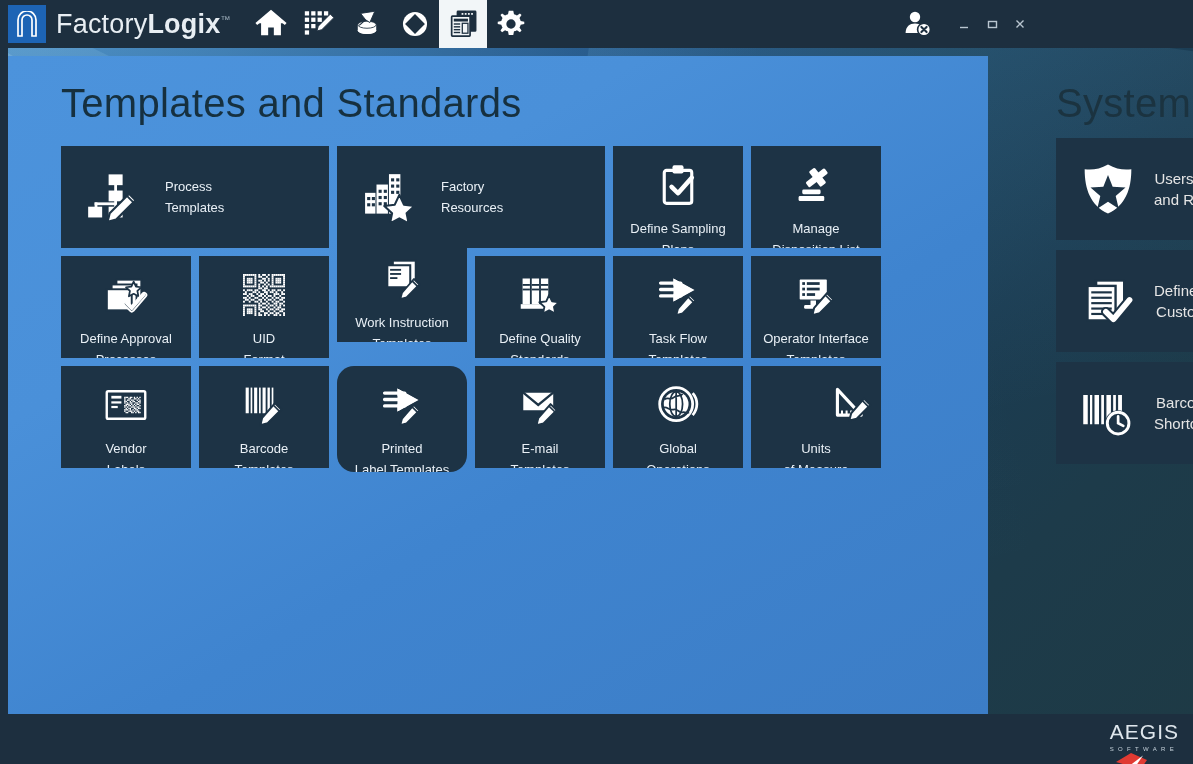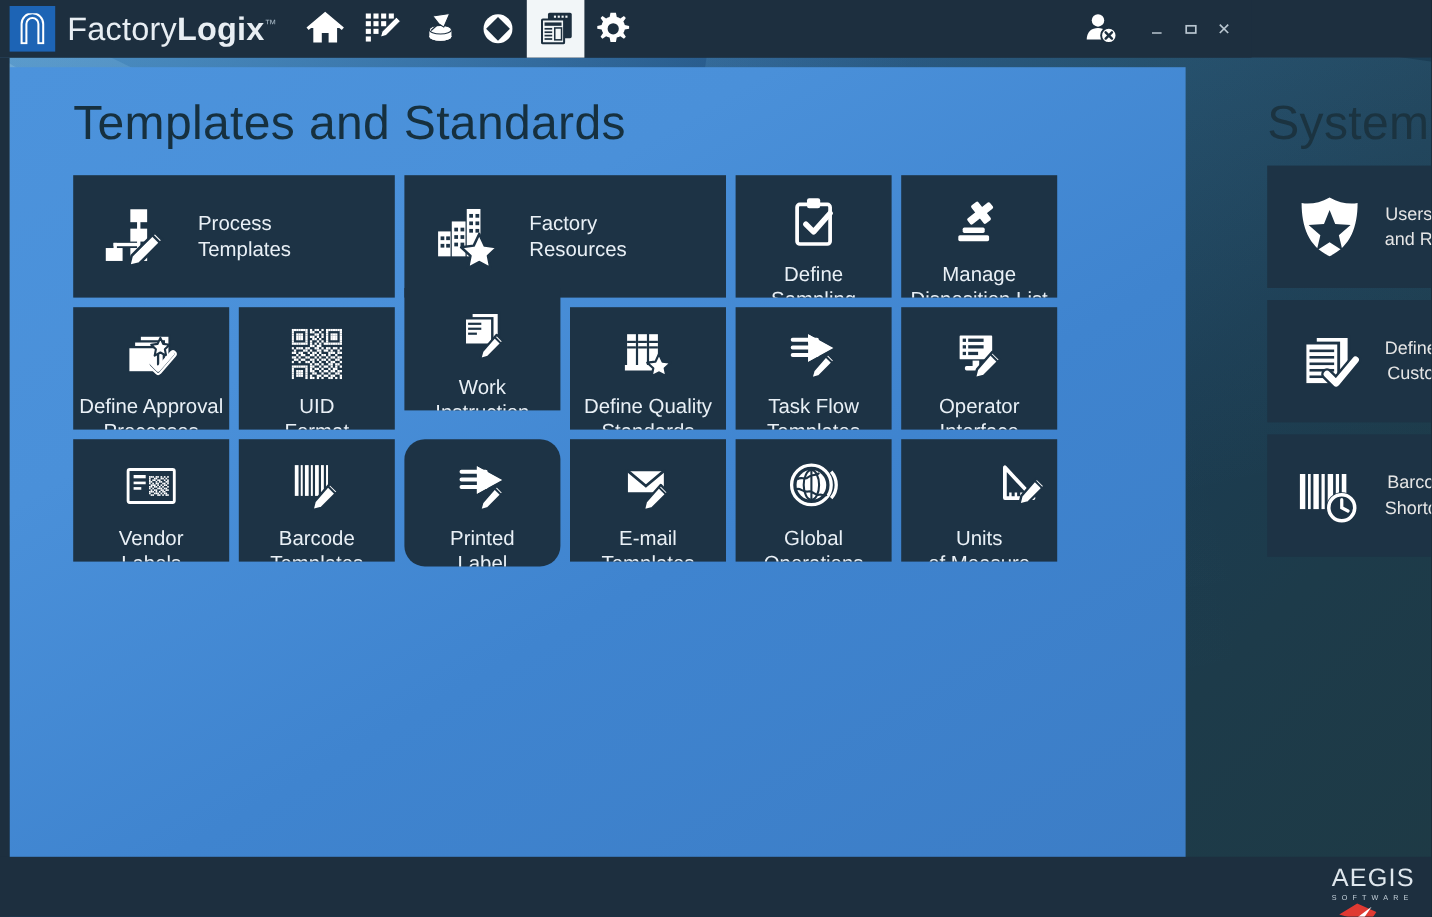--- a/index.html
+++ b/index.html
@@ -181,21 +181,21 @@
   .tile .ticon {
     display: flex;
     align-items: center;
     justify-content: center;
     flex: none;
   }
   .tile.wide .ticon { width: 78px; height: 72px; }
   .tile.sq .ticon { width: 56px; height: 50px; margin-bottom: 8px; }
 
   .tile .tlabel {
-    font-size: 17px;
+    font-size: 13px;
     line-height: 21px;
     color: #e9f0f6;
     white-space: pre-line;
   }
   .tile.wide .tlabel { margin-left: 12px; text-align: left; }
   .tile.sq .tlabel { text-align: center; width: 100%; padding: 0 4px; }
 
   
   #panel-right {
     position: absolute;

